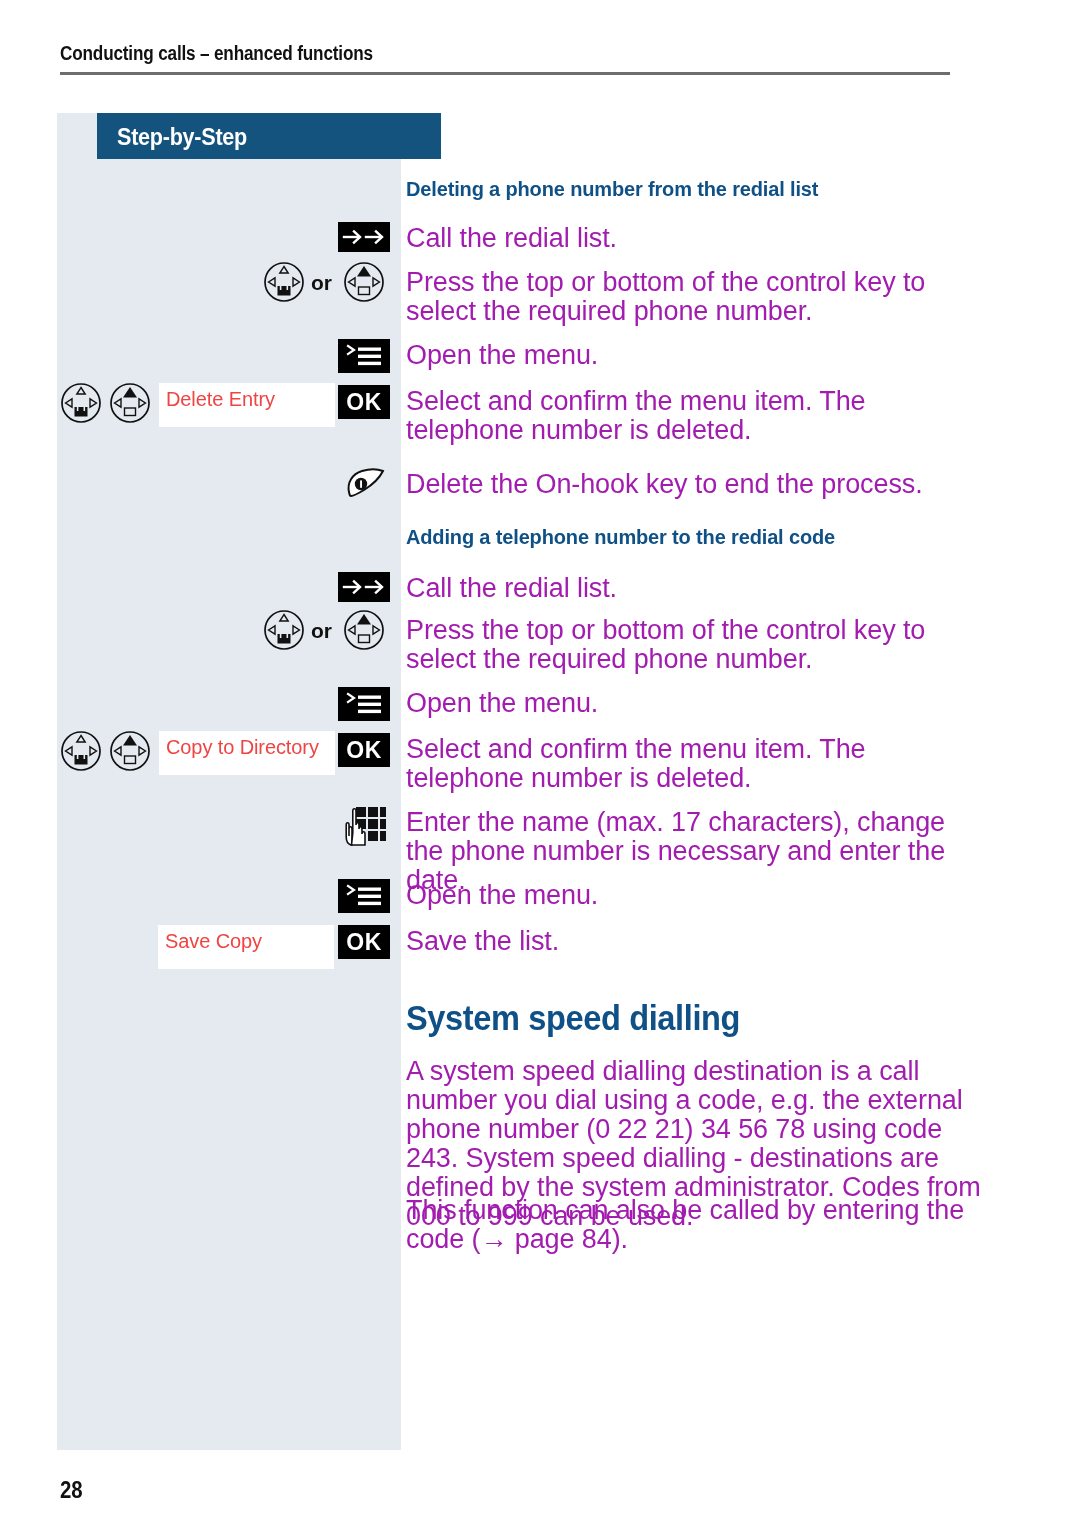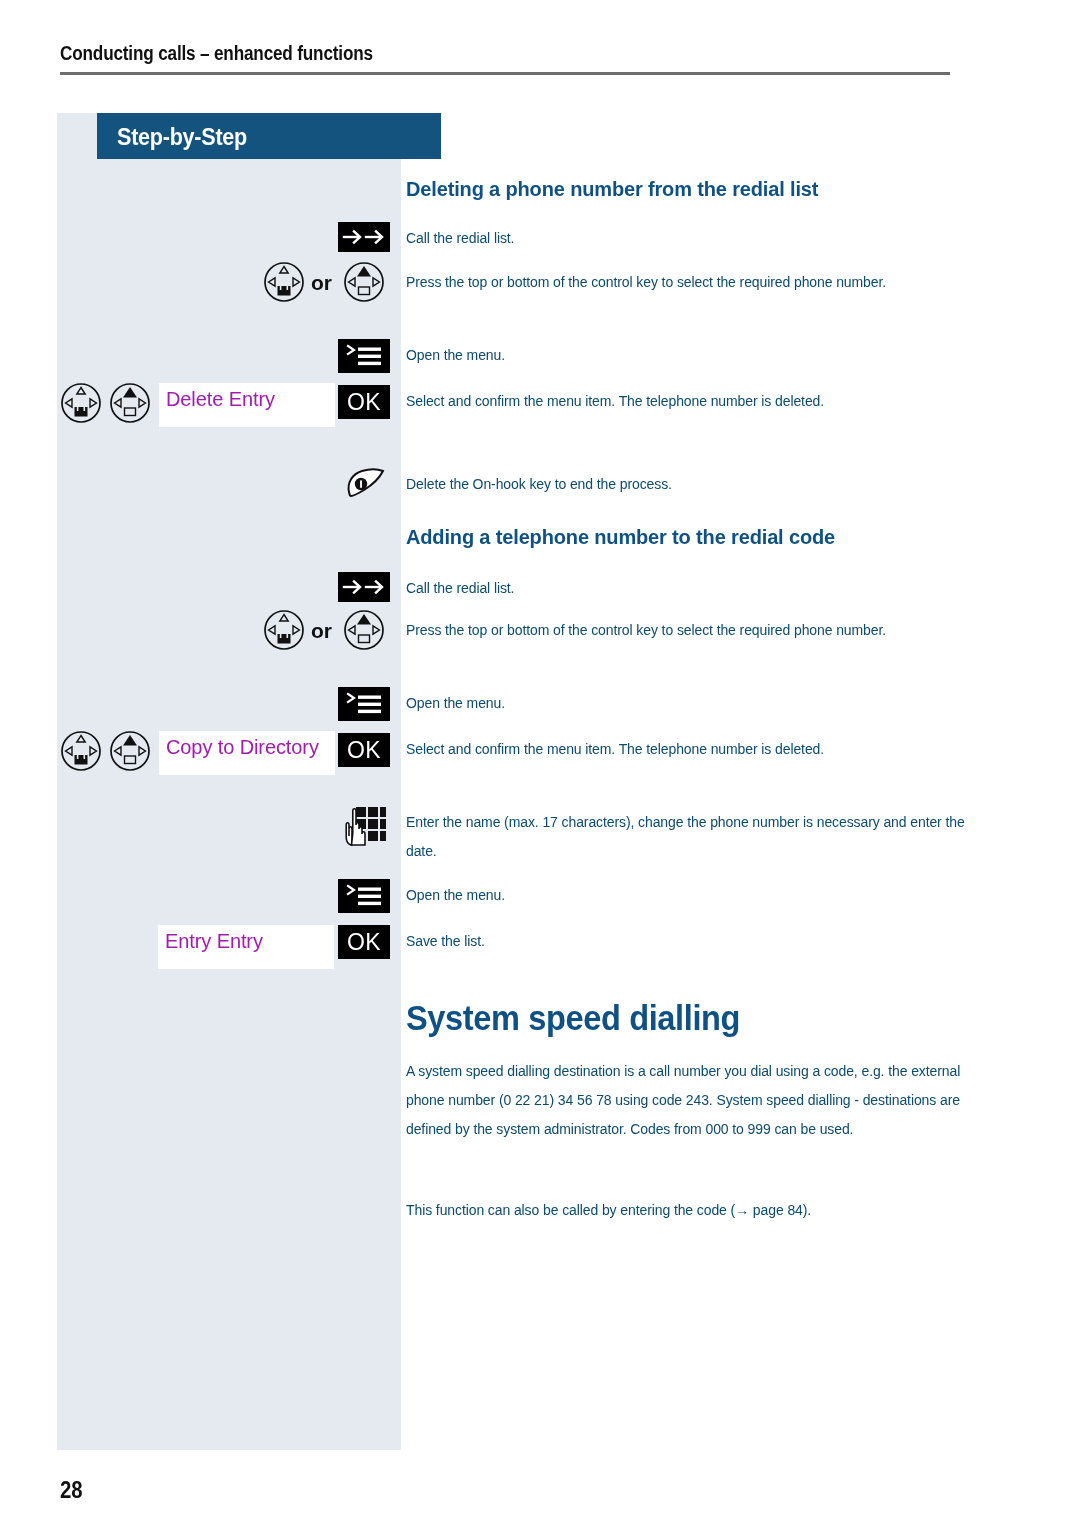--- a/index.html
+++ b/index.html
@@ -88,23 +88,23 @@
     color: #0f5186;
     letter-spacing: -0.4px;
     transform: scaleX(0.93);
     transform-origin: left center;
     white-space: nowrap;
   }
   .para {
     position: absolute;
     left: 406px;
     width: 575px;
-    font-size: 14px;
+    font-size: 27px;
     line-height: 29px;
-    color: #0c4a6e;
+    color: #a21caf;
     letter-spacing: -0.1px;
   }
   .page-num {
     position: absolute;
     left: 60px;
     top: 1476px;
     font-size: 24px;
     font-weight: bold;
     color: #111111;
     transform: scaleX(0.85);
@@ -131,21 +131,21 @@
     width: 52px;
     height: 34px;
   }
   .menu-icon svg { display:block; }
 
   .ok-key {
     width: 52px;
     height: 34px;
     color: #ffffff;
     font-size: 23px;
-    font-weight: 400;
+    font-weight: 700;
     letter-spacing: 0.5px;
     font-family: "Liberation Sans", sans-serif;
   }
 
   .ctrl-key { width: 42px; height: 42px; }
   .ctrl-key svg { display:block; }
 
   .onhook-icon { width: 46px; height: 40px; }
   .onhook-icon svg { display:block; }
 
@@ -163,21 +163,21 @@
   .display-field {
     position: absolute;
     background: #ffffff;
     border: 0;
   }
   .display-field .df-text {
     position: absolute;
     left: 7px;
     top: 5px;
     font-size: 20px;
-    color: #a21caf;
+    color: #ef4444;
     letter-spacing: -0.1px;
     white-space: nowrap;
   }
   .arrow-glyph { font-weight: bold; }
 </style>
 </head>
 <body>
 
 <div id="running-head">
   <div class="rh-text">Conducting calls – enhanced functions</div>
@@ -368,21 +368,21 @@
   <svg width="52" height="34" viewBox="0 0 52 34" aria-hidden="true">
     <polyline points="10,7 16,11 10,15" fill="none" stroke="#ffffff" stroke-width="2.2" stroke-linecap="square"></polyline>
     <rect x="20" y="8.5" width="23" height="3.4" fill="#ffffff"></rect>
     <rect x="20" y="15.6" width="23" height="3.4" fill="#ffffff"></rect>
     <rect x="20" y="22.7" width="23" height="3.4" fill="#ffffff"></rect>
   </svg>
 </div>
 <div class="para" style="top:881px">Open the menu.</div>
 
 <div class="display-field" style="left:158px; top:925px; width:176px; height:44px">
-  <div class="df-text">Entry Entry</div>
+  <div class="df-text">Save Copy</div>
 </div>
 <div class="icon ok-key blackbox" style="left:338px; top:925px">OK</div>
 <div class="para" style="top:927px">Save the list.</div>
 
 <div class="big-head" style="top:998px">System speed dialling</div>
 
 <div class="para" style="top:1057px">A system speed dialling destination is a call number you dial using a code, e.g. the external phone number (0 22 21) 34 56 78 using code 243. System speed dialling - destinations are defined by the system administrator. Codes from 000 to 999 can be used.</div>
 
 <div class="para" style="top:1196px"><span>This function can also be called by entering the code (</span><span class="arrow-glyph">→</span><span> page 84).</span></div>
 

